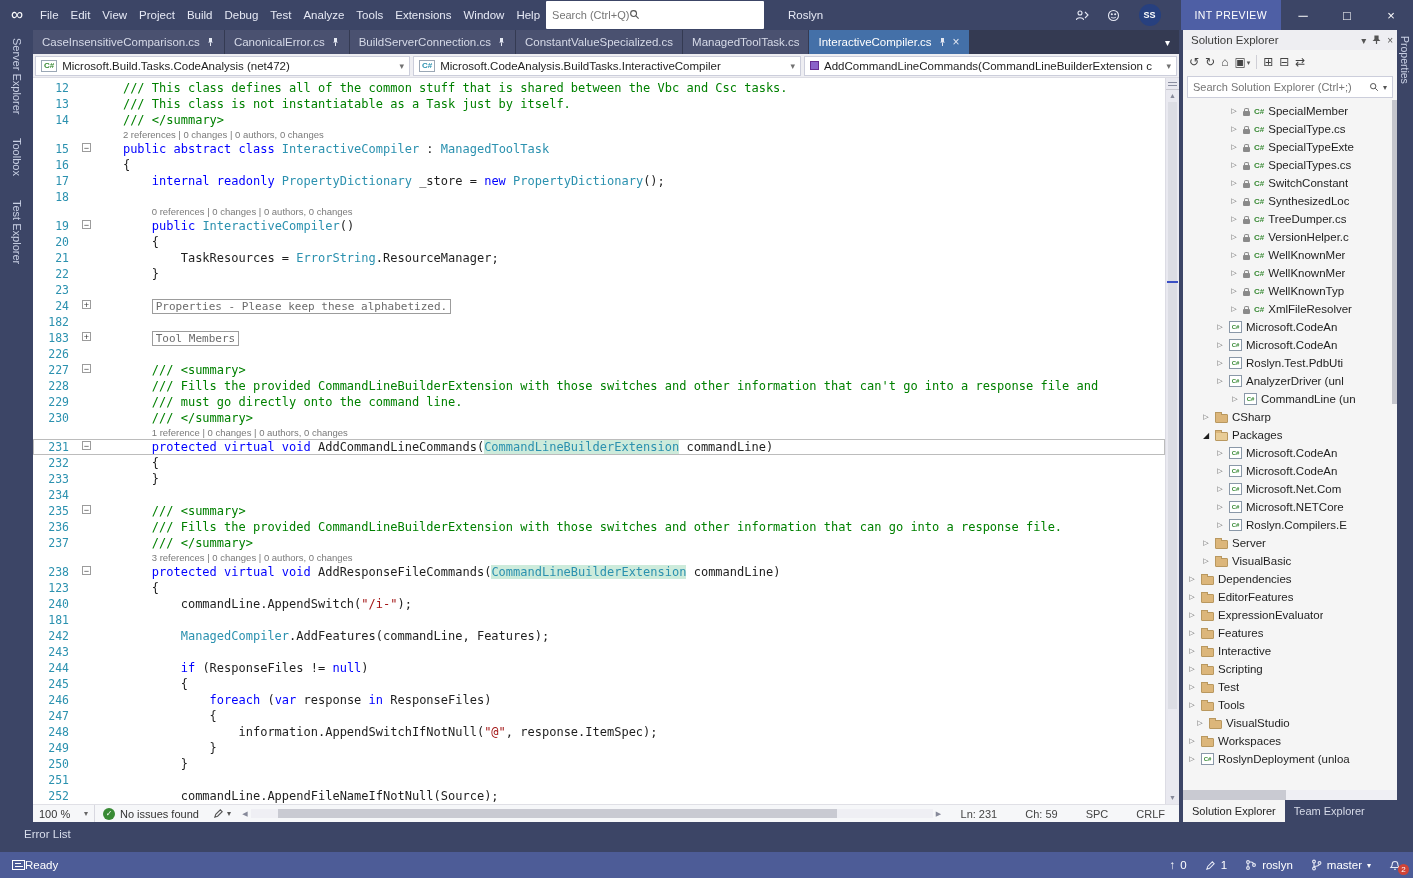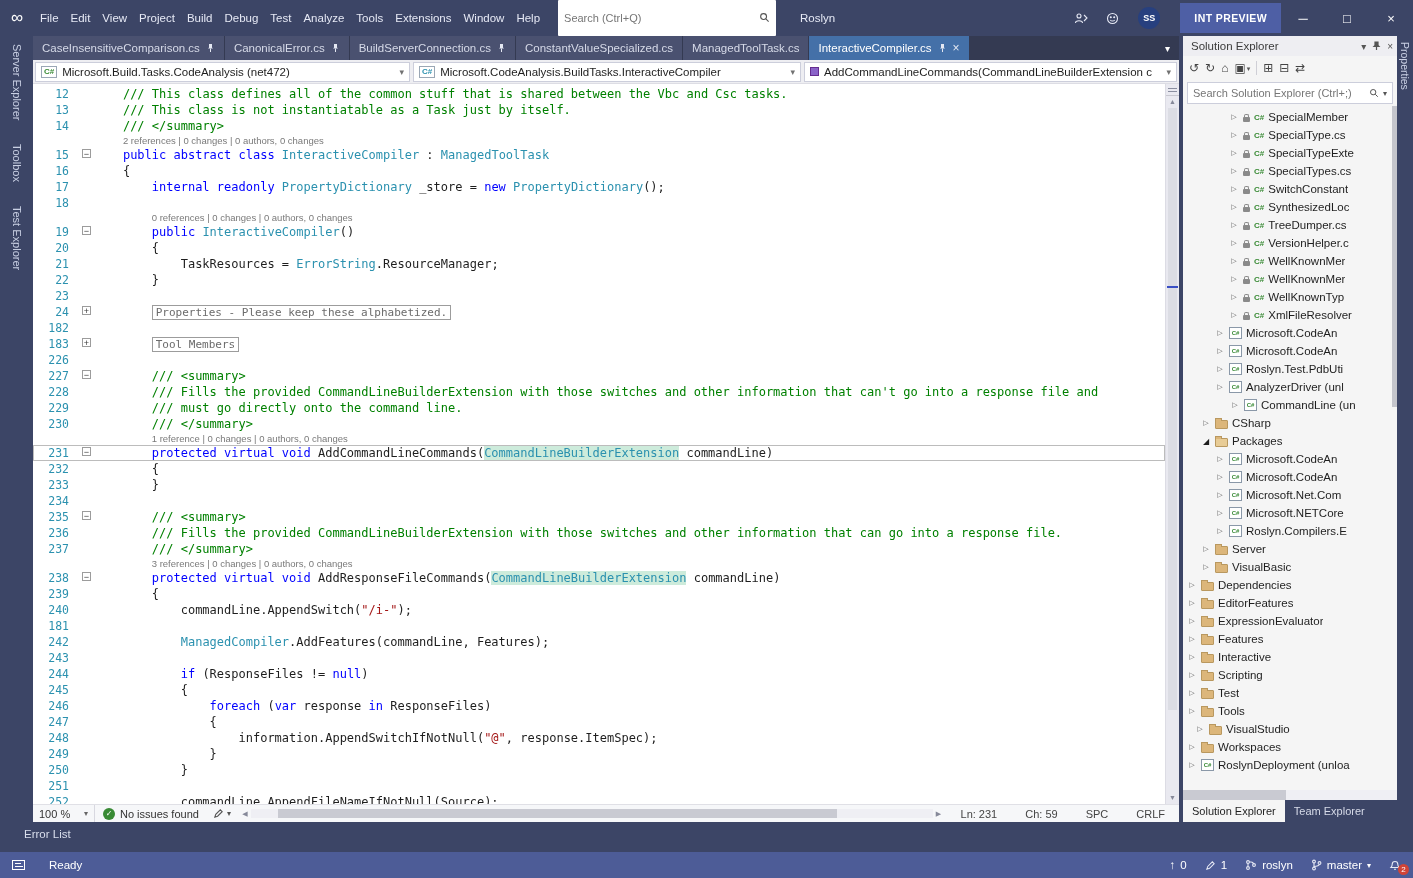--- a/index.html
+++ b/index.html
@@ -9,29 +9,29 @@
     width:1413px;height:878px;display:flex;flex-direction:column;overflow:hidden;
     background:var(--frame,#3C4566);
     font-family:"Liberation Sans","DejaVu Sans",sans-serif;
     -webkit-user-select:none;user-select:none;
   }
   
   .titlebar{flex:0 0 30px;display:flex;align-items:center;color:var(--titlebar-text,#E6E9F5);}
   .vs-logo{width:34px;text-align:center;font-size:17px;color:#fff;}
   .menubar{display:flex;align-items:center;height:100%;}
   .menu-item{padding:0 6px;font-size:11.5px;height:100%;display:flex;align-items:center;cursor:default;}
-  .title-search{margin-left:12px;width:218px;height:36px;background:#fff;border-radius:1px;
-    display:flex;align-items:center;justify-content:space-between;padding:0 6px;color:#767676;font-size:11px;}
+  .title-search{width:218px;height:28px;background:#fff;border-radius:1px;
+    display:flex;align-items:center;padding:0 6px;color:#767676;font-size:11px;}
   .sol-label{margin-left:24px;font-size:11.5px;}
   .tb-spacer{flex:1;}
   .tb-ico{margin:0 9px;display:flex;align-items:center;}
   .avatar{width:22px;height:22px;border-radius:50%;background:#27407F;color:#fff;font-size:9px;font-weight:bold;
     display:flex;align-items:center;justify-content:center;margin:0 10px;}
   .preview-badge{height:30px;padding:0 14px;margin-left:10px;background:var(--preview-badge-bg,#4E5FA5);
-    display:flex;align-items:center;font-size:10.5px;font-weight:bold;letter-spacing:.4px;color:#fff;}
+    display:flex;align-items:center;font-size:10.5px;font-weight:normal;letter-spacing:.4px;color:#fff;}
   .winbtn{width:44px;height:30px;display:flex;align-items:center;justify-content:center;font-size:13px;color:#fff;}
 
   
   .content-row{flex:1 1 auto;display:flex;min-height:0;}
   .left-strip{flex:0 0 33px;display:flex;flex-direction:column;align-items:center;gap:24px;padding-top:8px;}
   .vtab{writing-mode:vertical-rl;font-size:11px;color:#C9D0E4;cursor:default;}
   .right-strip{flex:0 0 16px;display:flex;flex-direction:column;align-items:center;padding-top:6px;}
   .right-strip .vtab{font-size:10.5px;}
 
   .center{flex:1 1 auto;min-width:0;display:flex;flex-direction:column;background:var(--frame,#3C4566);}
@@ -143,21 +143,21 @@
   .se-vthumb{position:absolute;right:0;top:0;width:5px;height:44%;background:#C4C5CC;}
   .se-hscroll{flex:0 0 10px;background:#EFEFF4;position:relative;}
   .se-hthumb{position:absolute;left:0;top:0;height:10px;width:48%;background:#C9CAD2;}
   .se-tabs{flex:0 0 22px;display:flex;align-items:stretch;background:var(--frame,#3C4566);}
   .se-tab{padding:0 9px;font-size:11px;display:flex;align-items:center;color:#D6DAE8;}
   .se-tab.active{background:var(--panel-bg,#F5F5F5);color:#1E1E1E;}
 
   
   .statusbar{flex:0 0 26px;background:var(--statusbar-bg,#4D5C97);color:#fff;display:flex;align-items:center;
     font-size:11.5px;padding:0 12px;gap:18px;}
-  .sb-left{display:flex;align-items:center;gap:24px;justify-content:center;}
+  .sb-left{display:flex;align-items:center;gap:0;justify-content:center;}
   .sb-term{width:13px;height:10px;border:1px solid #fff;position:relative;}
   .sb-term::before{content:"";position:absolute;left:2px;top:2px;width:6px;height:1px;background:#fff;}
   .sb-term::after{content:"";position:absolute;left:2px;top:5px;width:8px;height:1px;background:#fff;}
   .sb-spacer{flex:1;}
   .sb-item{display:flex;align-items:center;gap:5px;white-space:nowrap;}
   .sb-item .caret{font-size:8px;}
   .bell-wrap{position:relative;display:flex;align-items:center;}
   .badge{position:absolute;right:-8px;bottom:-4px;background:var(--notification-badge,#D04437);border-radius:50%;
     width:11px;height:11px;font-size:8px;line-height:11px;text-align:center;color:#fff;}
   svg.wico{stroke:#E6E9F5;fill:none;stroke-width:1.1;}
@@ -448,21 +448,21 @@
               <span class="ln"></span>
               <span class="foldcol"></span>
               <span class="codetext" style="padding-left: 57.76px;">3 references | 0 changes | 0 authors, 0 changes</span>
             </div>
             <div class="crow">
               <span class="ln">238</span>
               <span class="foldcol"><span class="foldbox">−</span></span>
               <span class="codetext"><span class="tk-p">        </span><span class="tk-k">protected virtual void</span><span class="tk-p"> AddResponseFileCommands(</span><span class="tk-hl">CommandLineBuilderExtension</span><span class="tk-p"> commandLine)</span></span>
             </div>
             <div class="crow">
-              <span class="ln">239</span>
+              <span class="ln">123</span>
               <span class="foldcol"></span>
               <span class="codetext"><span class="tk-p">        {</span></span>
             </div>
             <div class="crow">
               <span class="ln">240</span>
               <span class="foldcol"></span>
               <span class="codetext"><span class="tk-p">            commandLine.AppendSwitch(</span><span class="tk-s">"/i-"</span><span class="tk-p">);</span></span>
             </div>
             <div class="crow">
               <span class="ln">181</span>

